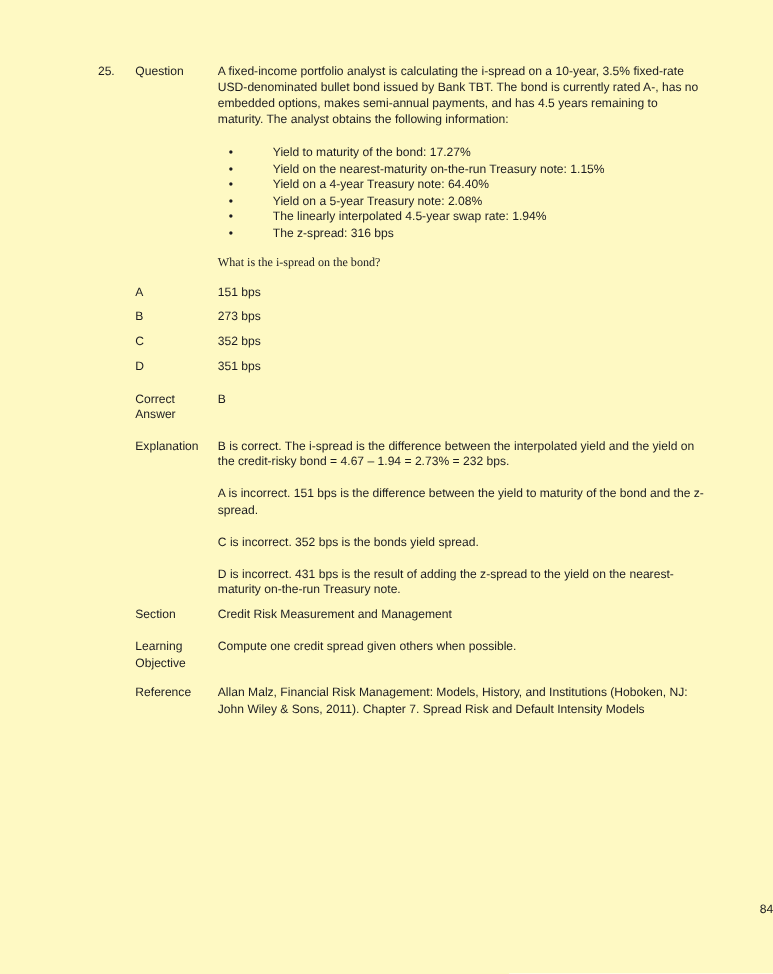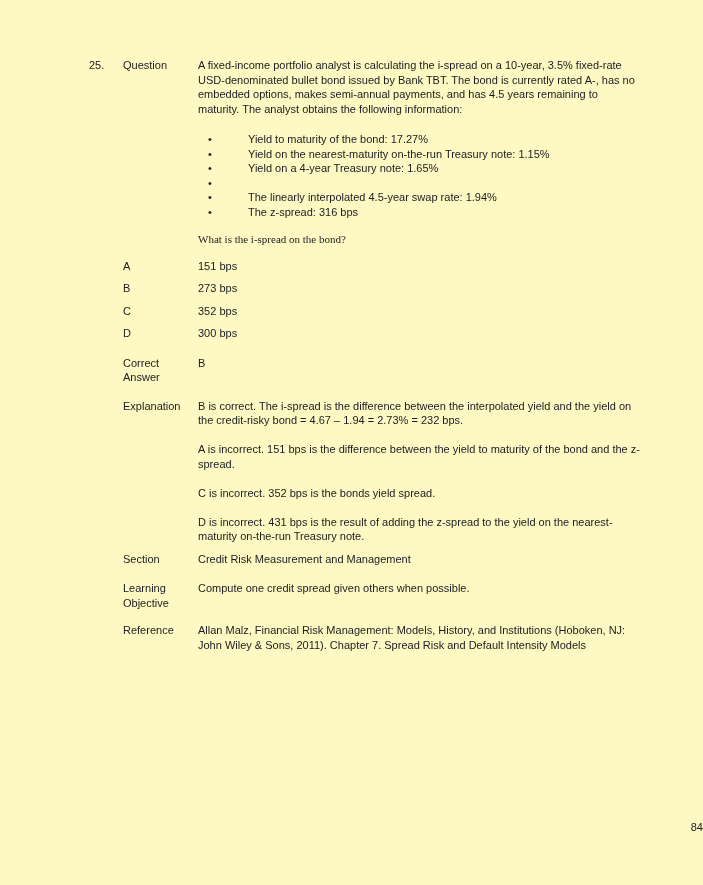--- a/index.html
+++ b/index.html
@@ -83,24 +83,25 @@
           <li>
             <span class="bullet-marker">•</span>
             <span class="bullet-text">Yield to maturity of the bond: 17.27%</span>
           </li>
           <li>
             <span class="bullet-marker">•</span>
             <span class="bullet-text">Yield on the nearest-maturity on-the-run Treasury note: 1.15%</span>
           </li>
           <li>
             <span class="bullet-marker">•</span>
-            <span class="bullet-text">Yield on a 4-year Treasury note: 1.65%</span>
+            <span class="bullet-text">Yield on a 4-year Treasury note: 64.40%</span>
           </li>
           <li>
             <span class="bullet-marker">•</span>
+            <span class="bullet-text">Yield on a 5-year Treasury note: 2.08%</span>
           </li>
           <li>
             <span class="bullet-marker">•</span>
             <span class="bullet-text">The linearly interpolated 4.5-year swap rate: 1.94%</span>
           </li>
           <li>
             <span class="bullet-marker">•</span>
             <span class="bullet-text">The z-spread: 316 bps</span>
           </li>
         </ul>
@@ -119,21 +120,21 @@
       <div class="content-cell">273 bps</div>
     </div>
     <div class="row row-option">
       <div class="num-cell"></div>
       <div class="label-cell">C</div>
       <div class="content-cell">352 bps</div>
     </div>
     <div class="row row-option row-option-last">
       <div class="num-cell"></div>
       <div class="label-cell">D</div>
-      <div class="content-cell">300 bps</div>
+      <div class="content-cell">351 bps</div>
     </div>
 
     <div class="row row-correct">
       <div class="num-cell"></div>
       <div class="label-cell">Correct Answer</div>
       <div class="content-cell">B</div>
     </div>
 
     <div class="row row-explanation">
       <div class="num-cell"></div>

